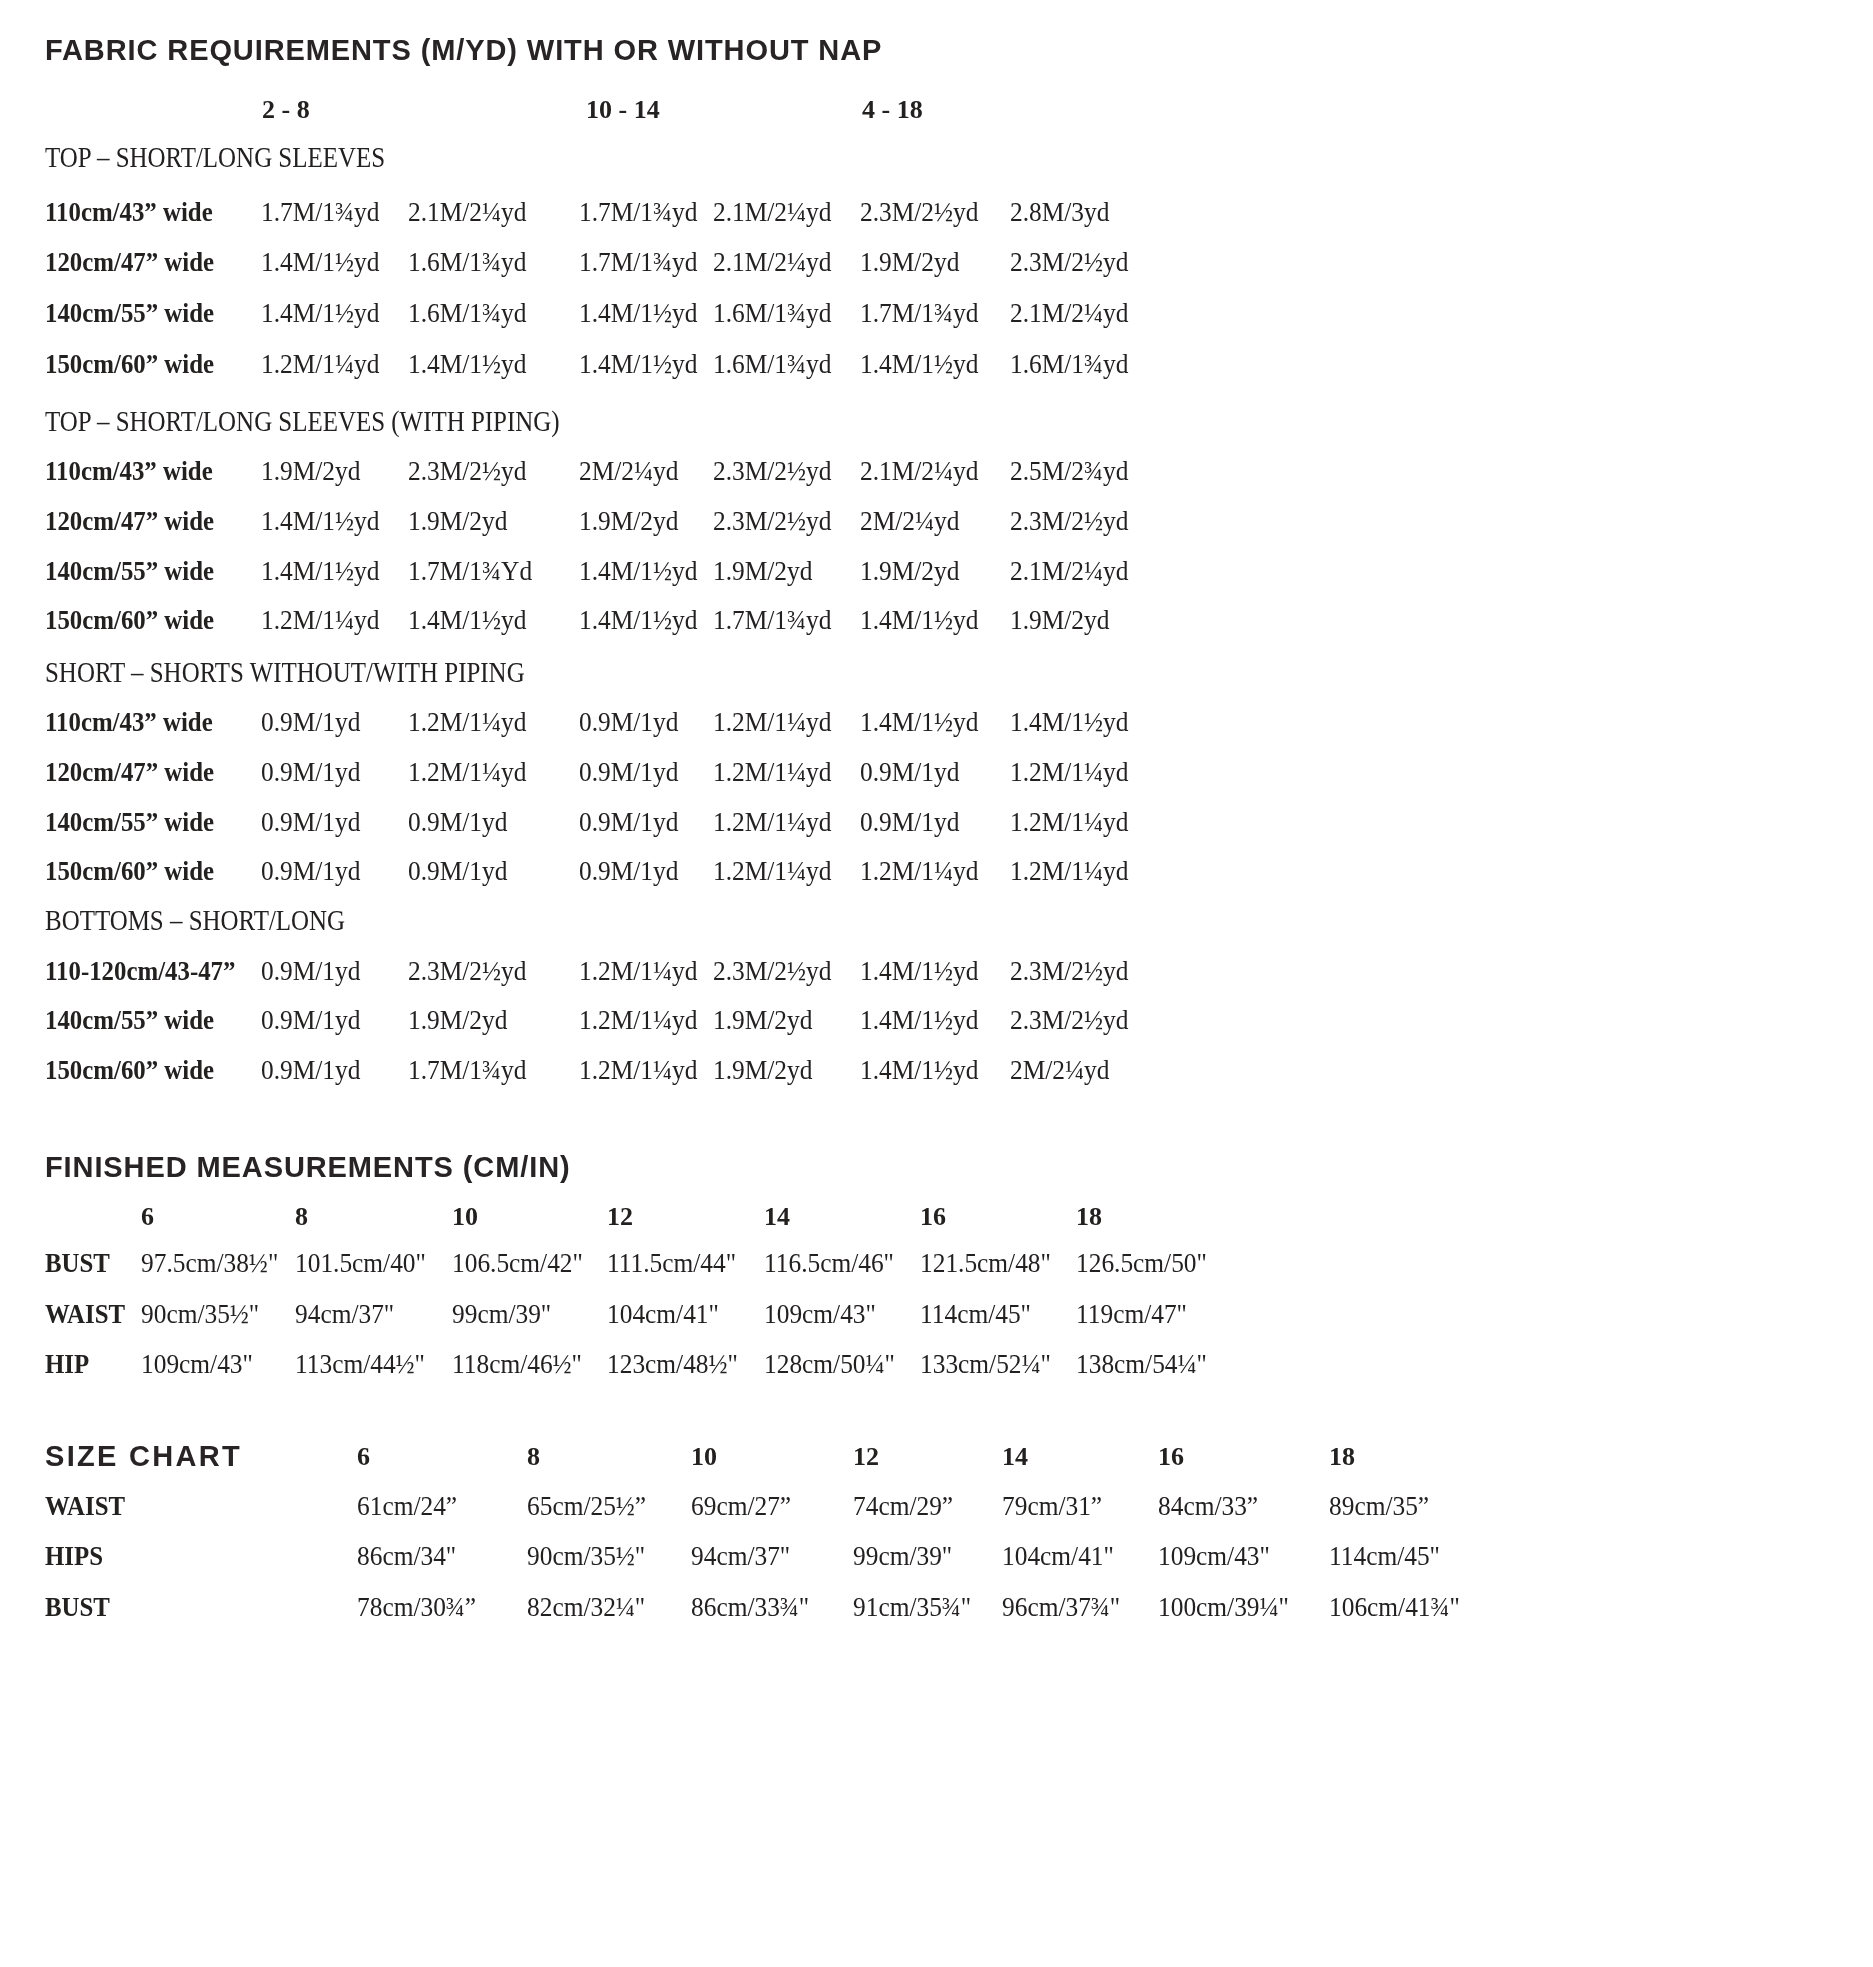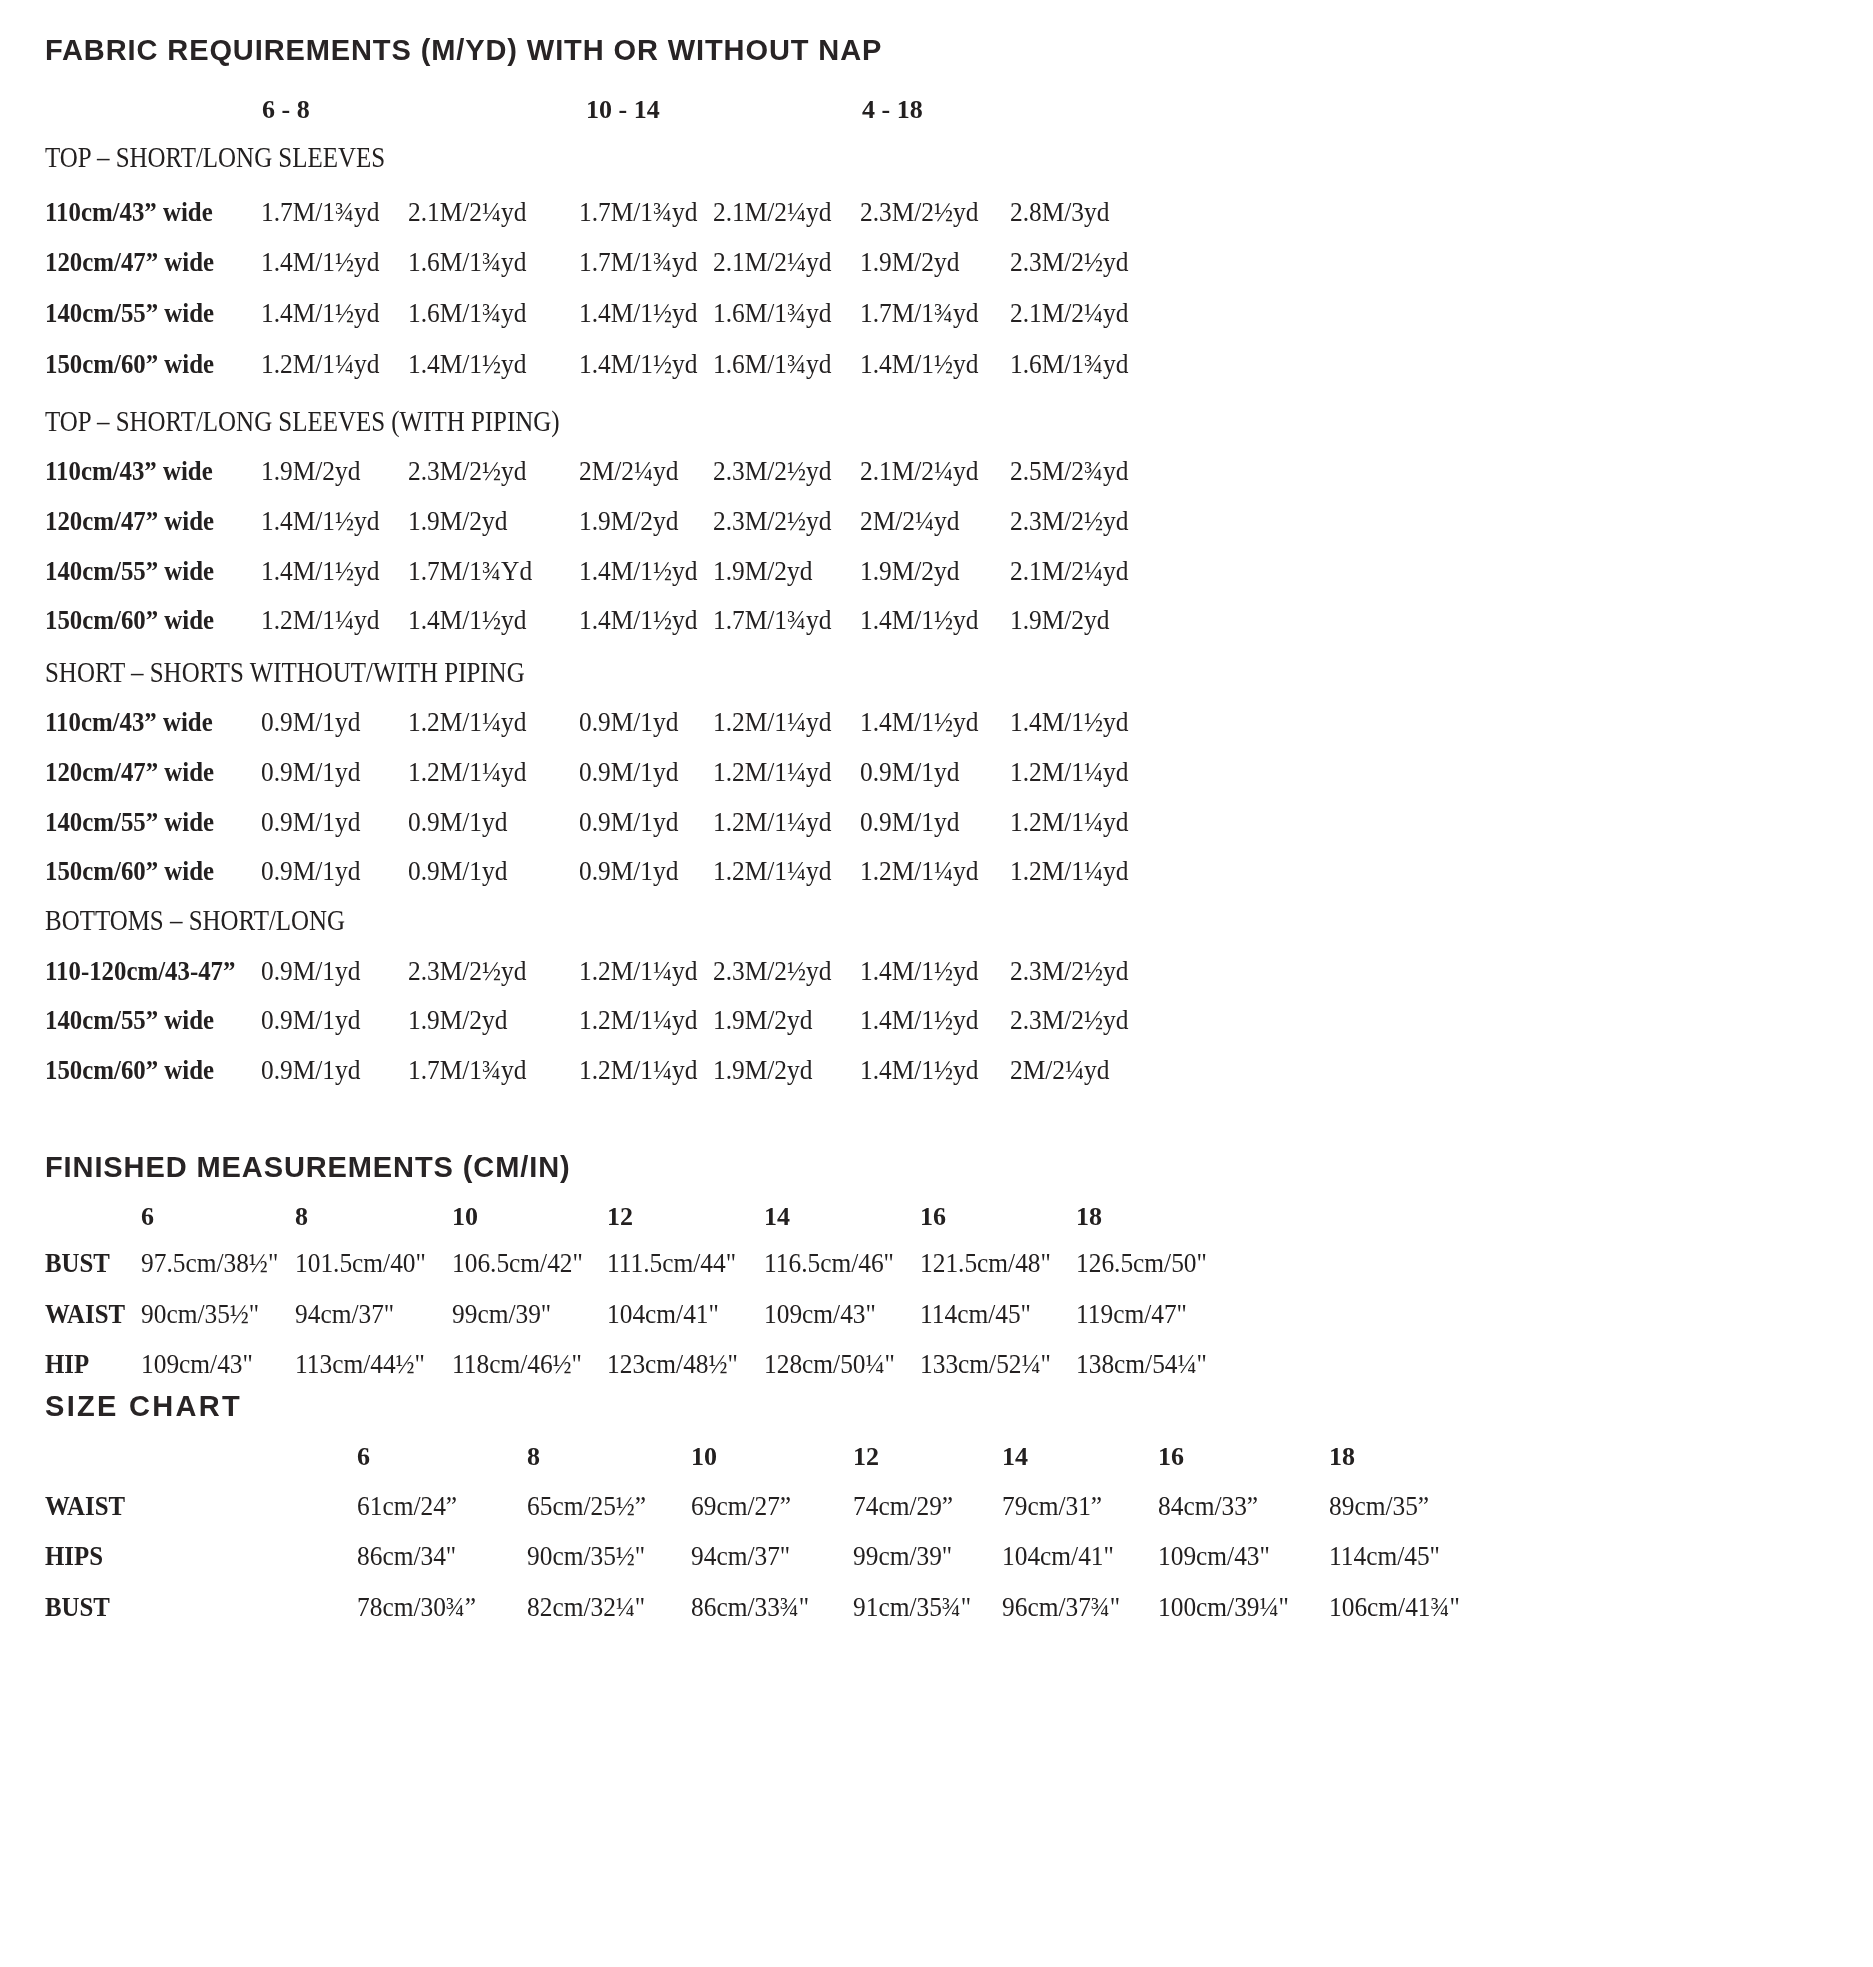--- a/index.html
+++ b/index.html
@@ -57,22 +57,22 @@
   }
 </style>
 </head>
 <body>
 
 <div id="page">
   <div class="abs sans-title" id="fabric-title" style="left:45px; top:34px;">FABRIC REQUIREMENTS (M/YD) WITH OR WITHOUT NAP</div>
 
   <div class="abs sans-title" id="finished-title" style="left:45px; top:1151px;">FINISHED MEASUREMENTS (CM/IN)</div>
 
-  <div class="abs sans-title" id="sizechart-title" style="left:45px; top:1390px;text-align:right;">SIZE CHART</div>
-<span class="abs colhead" style="left: 262px; top: 95px;">6 - 8</span>
+  <div class="abs sans-title" id="sizechart-title" style="left:45px; top:1440px;text-align:right;">SIZE CHART</div>
+<span class="abs colhead" style="left: 262px; top: 95px;">2 - 8</span>
     <span class="abs colhead" style="left: 586px; top: 95px;">10 - 14</span>
     <span class="abs colhead" style="left: 862px; top: 95px;">4 - 18</span>
     <span class="abs sec-head" style="left: 45px; top: 141px;">TOP – SHORT/LONG SLEEVES</span>
     <span class="abs row-label" style="left: 45px; top: 197px;">110cm/43” wide</span>
     <span class="abs val" style="left: 261px; top: 197px;">1.7M/1¾yd</span>
     <span class="abs val" style="left: 408px; top: 197px;">2.1M/2¼yd</span>
     <span class="abs val" style="left: 579px; top: 197px;">1.7M/1¾yd</span>
     <span class="abs val" style="left: 713px; top: 197px;">2.1M/2¼yd</span>
     <span class="abs val" style="left: 860px; top: 197px;">2.3M/2½yd</span>
     <span class="abs val" style="left: 1010px; top: 197px;">2.8M/3yd</span>

